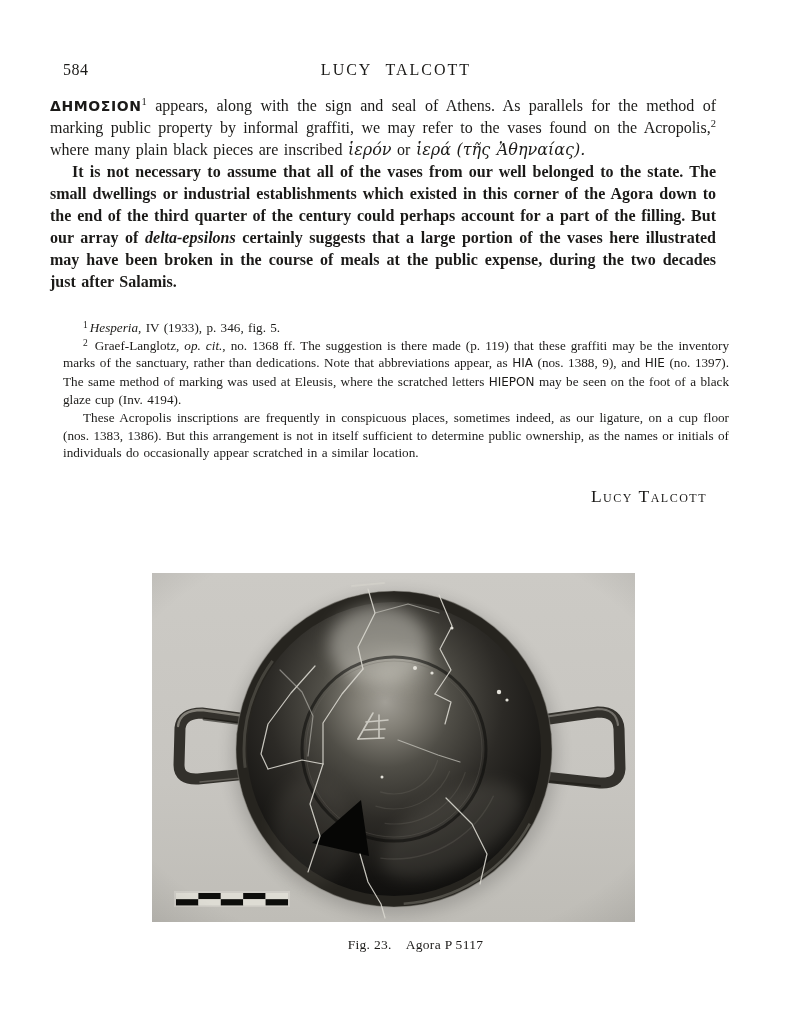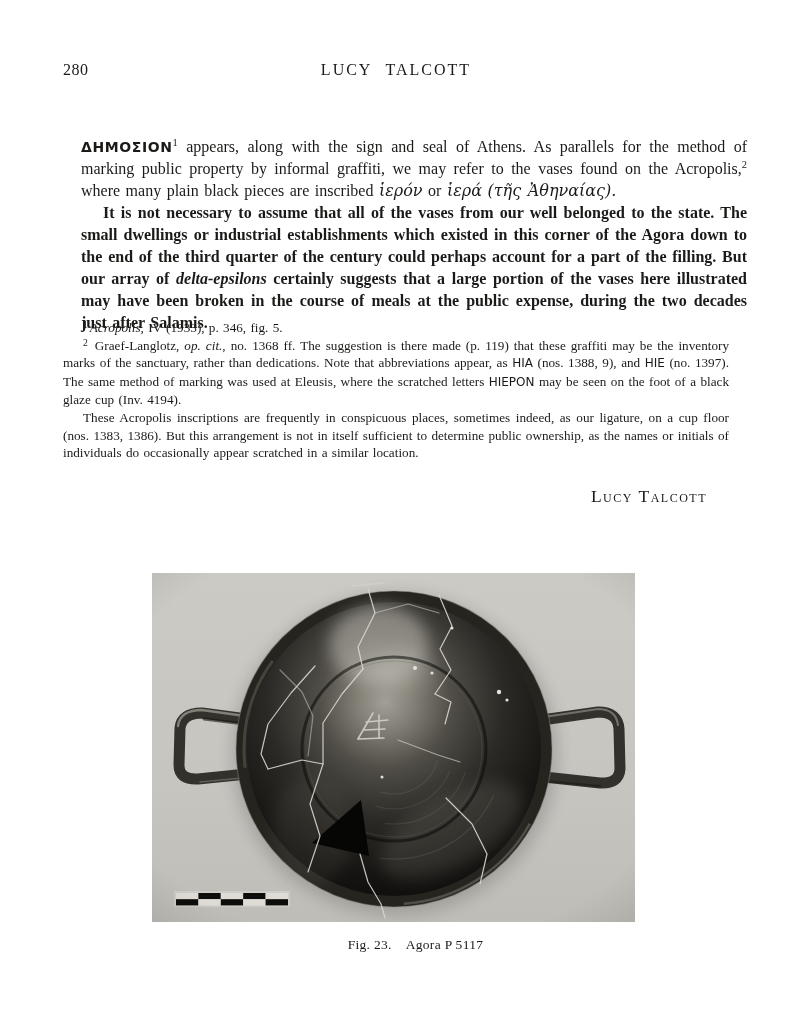--- a/index.html
+++ b/index.html
@@ -4,22 +4,22 @@
 <style>
   html,body{margin:0;padding:0;background:#9a9a9a;}
   .page{
     position:relative;width:792px;height:1024px;background:#ffffff;
     overflow:hidden;font-family:"Liberation Serif",serif;color:#1b1a18;
     margin:0 auto;
   }
   .pageno{position:absolute;left:63px;top:61px;font-size:16px;letter-spacing:.5px;}
   .running{position:absolute;left:0;right:0;top:61px;text-align:center;
     font-size:16px;letter-spacing:2px;word-spacing:8px;}
-  .bodycol{position:absolute;left:81px;top:95px;width:666px;
-    text-align:justify;font-size:16px;line-height:22px;word-spacing:1.5px;margin-top:41px;}
+  .bodycol{position:absolute;left:50px;top:95px;width:666px;
+    text-align:justify;font-size:16px;line-height:22px;word-spacing:1.5px;}
   .bodycol p{margin:0;}
   .p2{text-indent:22px;font-weight:bold;}
   sup.fnref{font-size:10.5px;line-height:0;vertical-align:6px;}
   .sans{font-family:"DejaVu Sans",sans-serif;font-weight:700;}
   .lead{font-size:14px;letter-spacing:.6px;}
   .greek{font-family:"DejaVu Serif",serif;font-style:italic;}
   em{font-style:italic;}
   .footnotes{position:absolute;left:63px;top:319px;width:666px;
     text-align:justify;font-size:13.2px;line-height:17.6px;word-spacing:1px;}
   .footnotes p{margin:0;text-indent:20px;}
@@ -30,30 +30,30 @@
   .plate{position:absolute;left:152px;top:573px;width:527px;margin:0;}
   .photo{width:483px;height:349px;display:block;}
   figcaption{margin-top:15px;text-align:center;font-size:13.5px;letter-spacing:.3px;}
   .capid{margin-left:14px;}
 </style>
 </head>
 <body>
 
 <div class="page">
 
-  <span class="pageno">280</span>
+  <span class="pageno">584</span>
   <div class="running">LUCY TALCOTT</div>
 
   <main class="bodycol">
     <p><span class="sans lead">ΔΗΜΟΣΙΟΝ</span><sup class="fnref">1</sup><span> appears, along with the sign and seal of Athens.  As parallels for the method of marking public property by informal graffiti, we may refer to the vases found on the Acropolis,</span><sup class="fnref">2</sup><span> where many plain black pieces are inscribed </span><span class="greek">ἱερόν</span><span> or </span><span class="greek">ἱερά</span><span> </span><span class="greek">(τῆς Ἀθηναίας).</span></p>
     <p class="p2"><span>It is not necessary to assume that all of the vases from our well belonged to the state.  The small dwellings or industrial establishments which existed in this corner of the Agora down to the end of the third quarter of the century could perhaps account for a part of the filling.  But our array of </span><em>delta-epsilons</em><span> certainly suggests that a large portion of the vases here illustrated may have been broken in the course of meals at the public expense, during the two decades just after Salamis.</span></p>
   </main>
 
   <section class="footnotes">
-    <p><sup>1</sup><em>Acropolis</em><span>, IV (1933), p. 346, fig. 5.</span></p>
+    <p><sup>1</sup><em>Hesperia</em><span>, IV (1933), p. 346, fig. 5.</span></p>
     <p><sup>2</sup><span> Graef-Langlotz, </span><em>op. cit.</em><span>, no. 1368 ff.  The suggestion is there made (p. 119) that these graffiti may be the inventory marks of the sanctuary, rather than dedications.  Note that abbreviations appear, as </span><span class="fn-sans">HIA</span><span> (nos. 1388, 9), and </span><span class="fn-sans">HIE</span><span> (no. 1397).  The same method of marking was used at Eleusis, where the scratched letters </span><span class="fn-sans">HIEPON</span><span> may be seen on the foot of a black glaze cup (Inv. 4194).</span></p>
     <p>These Acropolis inscriptions are frequently in conspicuous places, sometimes indeed, as our ligature, on a cup floor (nos. 1383, 1386).  But this arrangement is not in itself sufficient to determine public ownership, as the names or initials of individuals do occasionally appear scratched in a similar location.</p>
   </section>
 
   <div class="signature">Lucy Talcott</div>
 
   <figure class="plate">
     <svg class="photo" viewBox="0 0 483 349" xmlns="http://www.w3.org/2000/svg">
       <defs>
         <linearGradient id="bgGrad" x1="0" y1="0" x2="0" y2="1">

